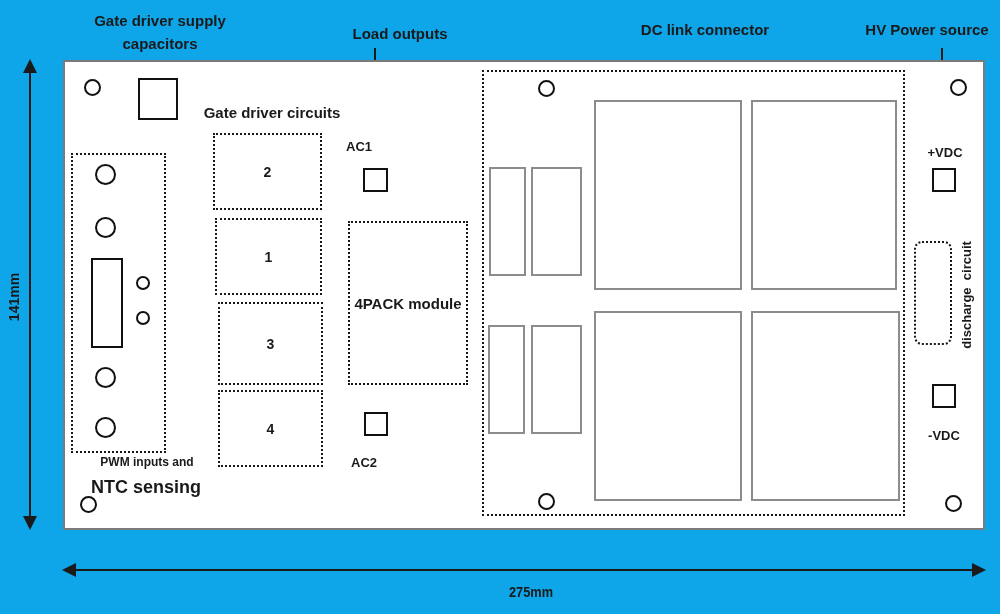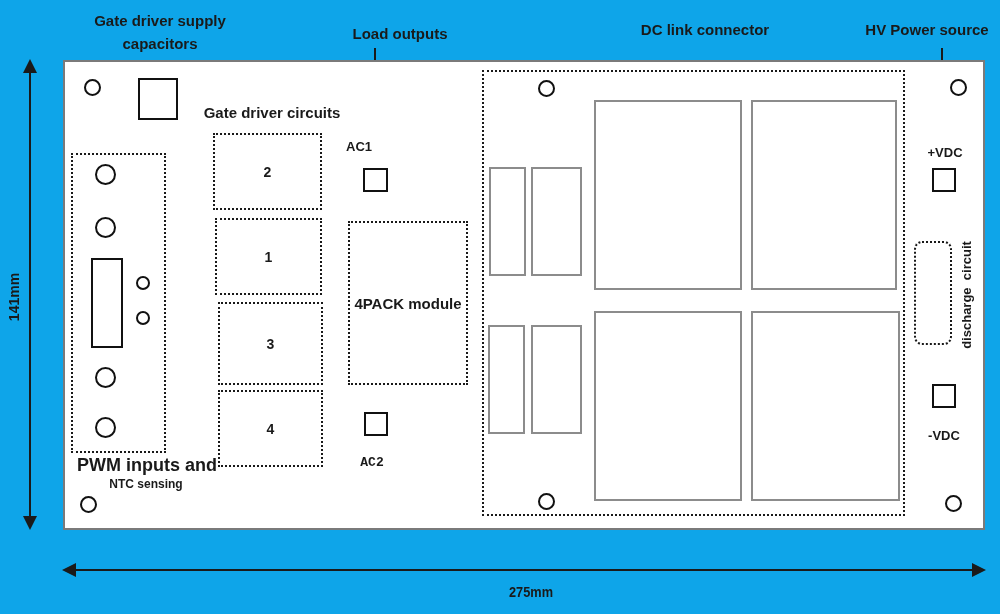--- a/index.html
+++ b/index.html
@@ -104,41 +104,41 @@
   <div class="black-rect" style="left:138px; top:78px; width:40px; height:42px;"></div>
 
   <div class="dotted" style="left:71px; top:153px; width:95px; height:300px;"></div>
   <div class="hole" style="left:95px; top:164px; width:21px; height:21px;"></div>
   <div class="hole" style="left:95px; top:217px; width:21px; height:21px;"></div>
   <div class="black-rect" style="left:91px; top:258px; width:32px; height:90px;"></div>
   <div class="hole" style="left:136px; top:276px; width:14px; height:14px; border-width:2px;"></div>
   <div class="hole" style="left:136px; top:311px; width:14px; height:14px; border-width:2px;"></div>
   <div class="hole" style="left:95px; top:367px; width:21px; height:21px;"></div>
   <div class="hole" style="left:95px; top:417px; width:21px; height:21px;"></div>
-  <div class="lbl" style="left:147px; top:455px; font-size:18px;">PWM inputs and</div>
-  <div class="lbl" style="left:146px; top:477px; font-size:12px;">NTC sensing</div>
+  <div class="lbl" style="left:147px; top:455px; font-size:12px;">PWM inputs and</div>
+  <div class="lbl" style="left:146px; top:477px; font-size:18px;">NTC sensing</div>
 
   <div class="lbl" style="left:272px; top:104px;">Gate driver circuits</div>
   <div class="dotted center-flex" style="left:213px; top:133px; width:109px; height:77px; font-size:14px;">
     <span>2</span>
   </div>
   <div class="dotted center-flex" style="left:215px; top:218px; width:107px; height:77px; font-size:14px;">
     <span>1</span>
   </div>
   <div class="dotted center-flex" style="left:218px; top:302px; width:105px; height:83px; font-size:14px;">
     <span>3</span>
   </div>
   <div class="dotted center-flex" style="left:218px; top:390px; width:105px; height:77px; font-size:14px;">
     <span>4</span>
   </div>
 
   <div class="lbl lbl-sm" style="left:359px; top:139px;">AC1</div>
   <div class="black-rect" style="left:363px; top:168px; width:25px; height:24px;"></div>
   <div class="black-rect" style="left:364px; top:412px; width:24px; height:24px;"></div>
-  <div class="lbl lbl-sm" style="left:372px; top:455px;font-family:Liberation Mono, monospace;">AC2</div>
+  <div class="lbl lbl-sm" style="left:364px; top:455px;">AC2</div>
 
   <div class="dotted center-flex" style="left:348px; top:221px; width:120px; height:164px; font-size:15px;">
     <span>4PACK module</span>
   </div>
 
   <div class="dotted" style="left:482px; top:70px; width:423px; height:446px;"></div>
   <div class="hole" style="left:538px; top:80px; width:17px; height:17px;"></div>
   <div class="hole" style="left:538px; top:493px; width:17px; height:17px;"></div>
 
   <div class="gray-rect" style="left:489px; top:167px; width:37px; height:109px;"></div>

